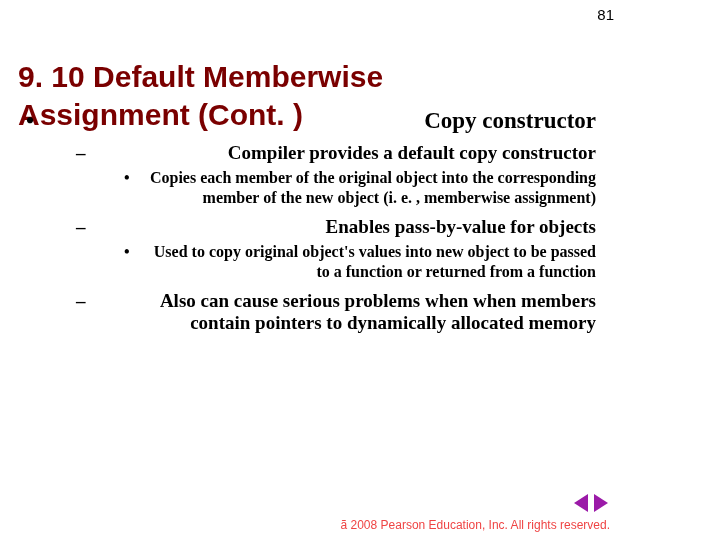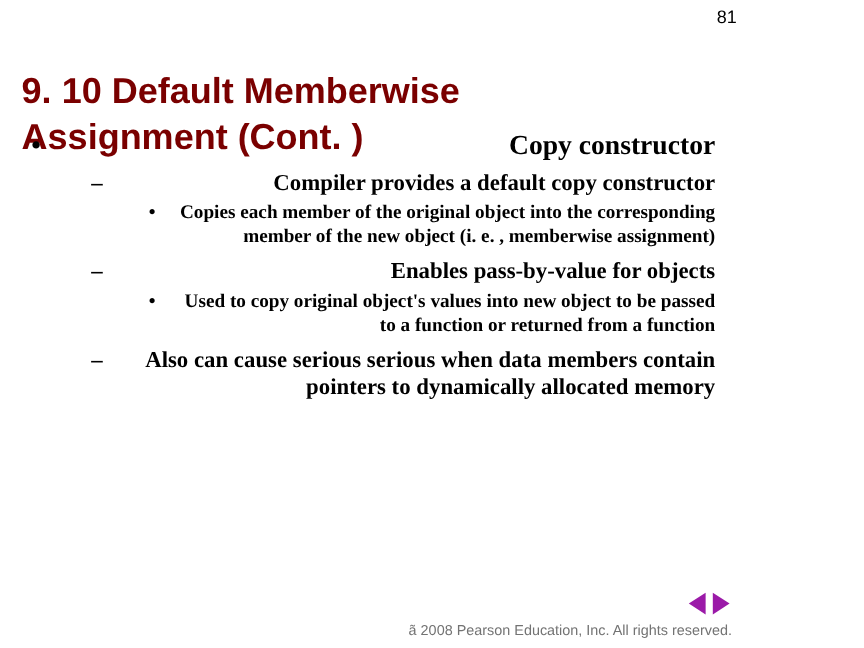--- a/index.html
+++ b/index.html
@@ -100,21 +100,21 @@
     position: absolute;
     left: 0;
     top: 0;
   }
   .footer {
     position: absolute;
     bottom: 8px;
     right: 10px;
     font-family: Arial, Helvetica, sans-serif;
     font-size: 12px;
-    color: #737373;
+    color: #ef4444;
   }
   .nav {
     position: absolute;
     bottom: 28px;
     right: 12px;
     display: flex;
     gap: 6px;
   }
   .nav .tri {
     width: 0;
@@ -154,21 +154,21 @@
           </li>
           <li>
             <span>Enables pass-by-value for objects</span>
             <ul class="l3">
               <li>
                 <span>Used to copy original object's values into new object to be passed to a function or returned from a function</span>
               </li>
             </ul>
           </li>
           <li>
-            <span>Also can cause serious serious when data members contain pointers to dynamically allocated memory</span>
+            <span>Also can cause serious problems when when members contain pointers to dynamically allocated memory</span>
           </li>
         </ul>
       </li>
     </ul>
   </div>
 
   <div class="nav">
     <div class="tri prev" title="previous-slide"></div>
     <div class="tri next" title="next-slide"></div>
   </div>

